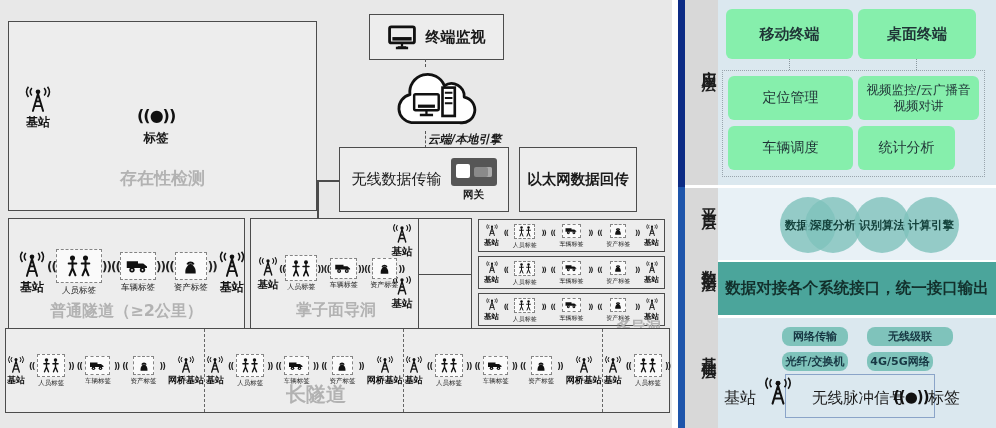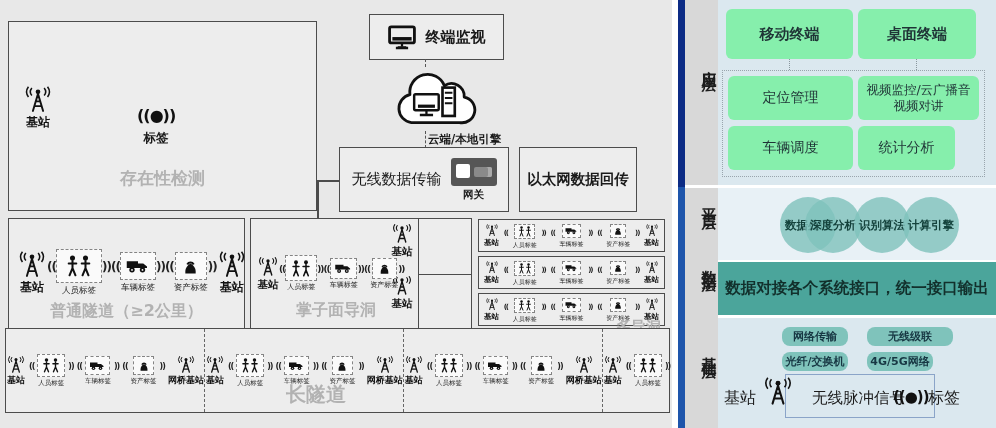--- a/index.html
+++ b/index.html
@@ -122,21 +122,21 @@
         <use href="#sym-monitor"></use>
       </svg>
     <span style="font-size:15px;font-weight:600;">终端监视</span>
   </div>
 
   <div class="dash-v" style="left:425px;top:59px;height:8px;"></div>
   <svg class="abs ticon" style="left:386px;top:64px;width:96px;height:68px;" viewBox="0 0 100 72">
       <use href="#sym-cloud"></use>
     </svg>
   <div class="dash-v" style="left:425px;top:131px;height:17px;"></div>
-  <div class="abs" style="left:428px;top:132px;font-size:11.5px;font-weight:700;">云端/本地引擎</div>
+  <div class="abs" style="left:428px;top:132px;font-size:11.5px;font-weight:700;font-style:italic;">云端/本地引擎</div>
 
   <div class="box flexrow" style="left:339px;top:147px;width:170px;height:65px;justify-content:center;gap:9px;">
     <span style="font-size:15px;font-weight:500;">无线数据传输</span>
     <div style="display:flex;flex-direction:column;align-items:center;gap:2px;">
       <div class="gw"></div>
       <span style="font-size:10.5px;font-weight:600;">网关</span>
     </div>
   </div>
 
   <div class="box flexrow" style="left:519px;top:147px;width:118px;height:65px;justify-content:center;">

